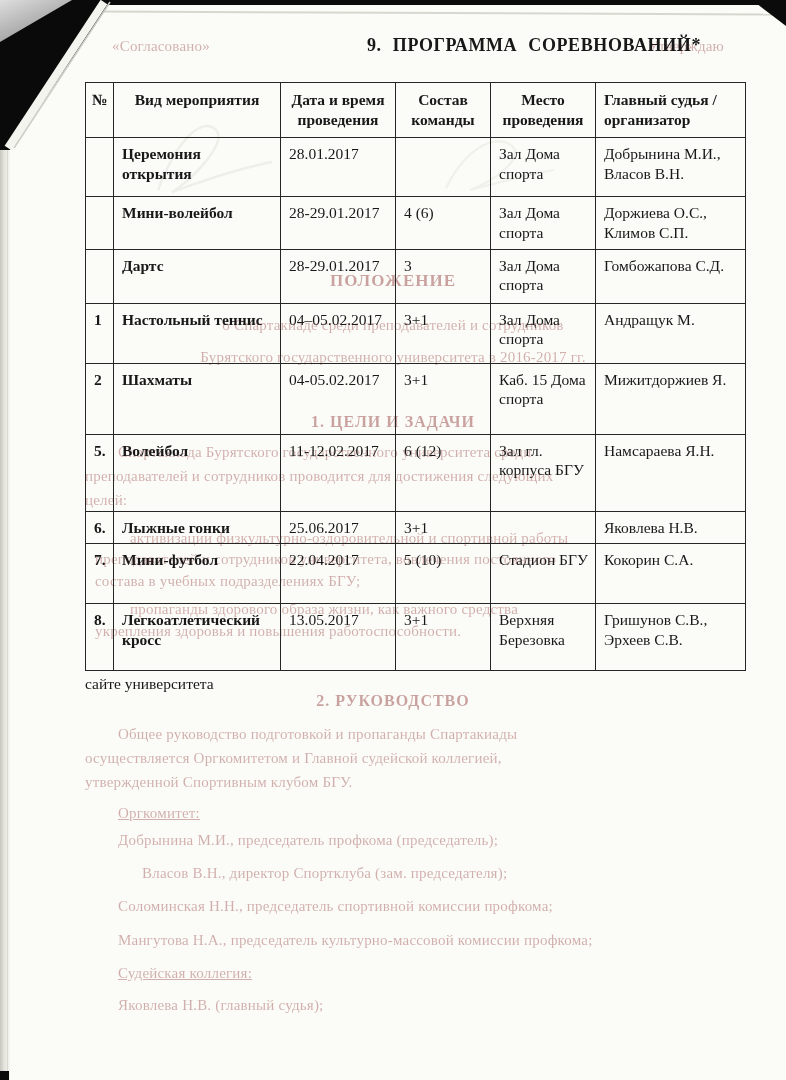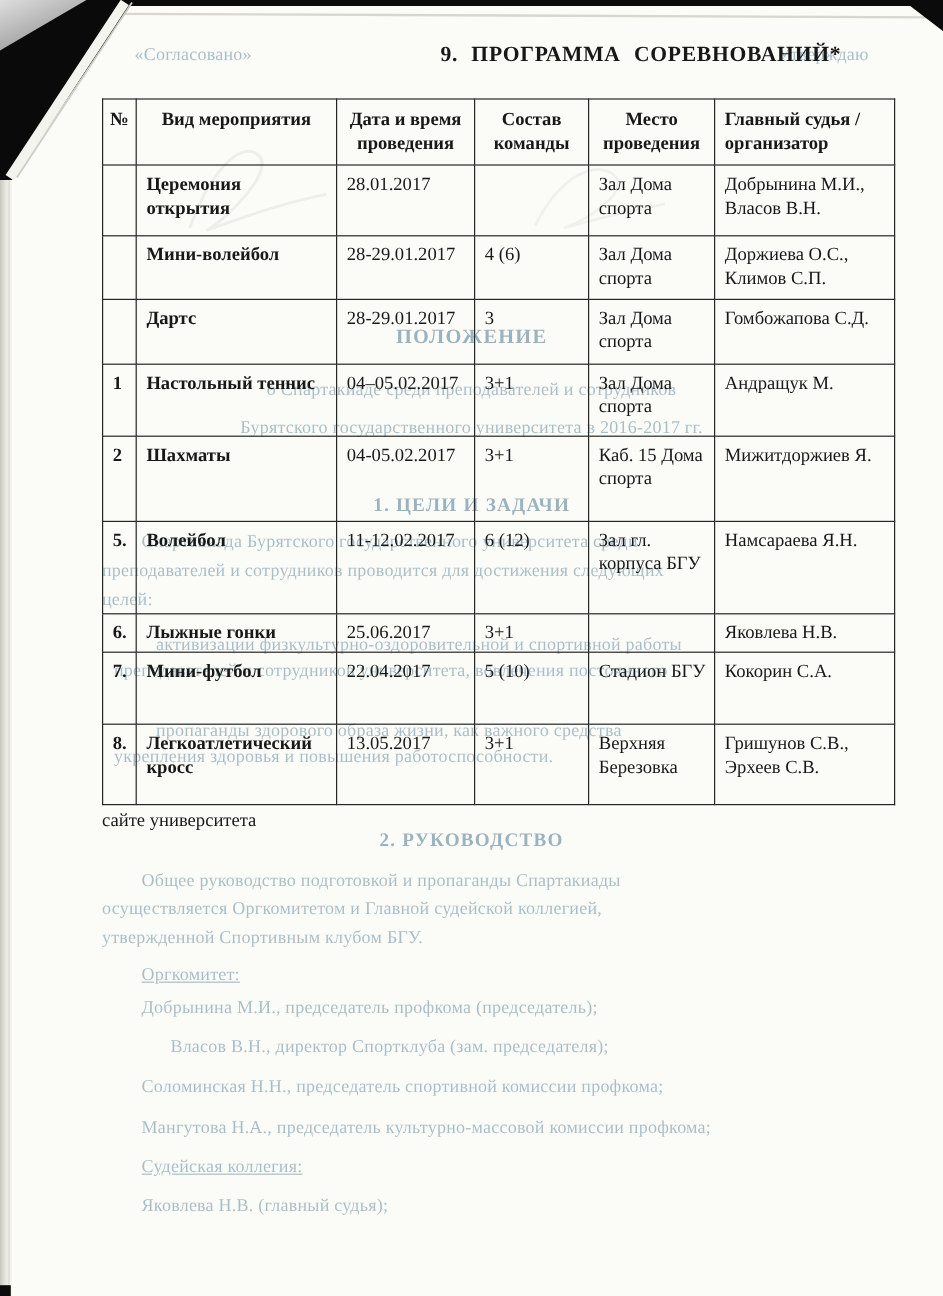--- a/index.html
+++ b/index.html
@@ -17,21 +17,21 @@
     transform:rotate(.25deg);z-index:7;}
   .corner-svg{position:absolute;left:0;top:0;z-index:9;}
   .left-strip{position:absolute;left:0;top:140px;bottom:0;width:10px;z-index:7;
     background:linear-gradient(90deg,#c6c6bf 0%,#e6e6df 45%,#f6f6f1 100%);}
   .left-strip-line{position:absolute;left:7px;top:140px;bottom:0;width:1px;background:#d9d9d1;z-index:7;}
   .bottom-left-mark{position:absolute;left:0;bottom:0;width:9px;height:9px;background:#0b0b0b;z-index:9;}
 
   
   #bleed{position:absolute;inset:0;z-index:1;pointer-events:none;}
   .bleed-line{
-    position:absolute;white-space:nowrap;color:#0c4a6e;opacity:.34;
+    position:absolute;white-space:nowrap;color:#7f1d1d;opacity:.34;
     filter:blur(.45px);letter-spacing:.2px;
   }
   .bleed-line.center{left:0;width:786px;text-align:center;}
   .bleed-line.bold{font-weight:bold;opacity:.4;letter-spacing:1px;}
   .bleed-line.underline{text-decoration:underline;}
   .bleed-squiggle{position:absolute;opacity:.5;}
 
   
   .doc-title{
     position:absolute;left:0;top:35px;width:701px;text-align:right;
@@ -74,20 +74,21 @@
       <span class="bleed-line" style="top: 38px; left: 648px; font-size: 15px;">Утверждаю</span>
       <span class="bleed-line center bold" style="top: 271px; font-size: 17px;">ПОЛОЖЕНИЕ</span>
       <span class="bleed-line center" style="top: 317px; font-size: 15px;">о Спартакиаде среди преподавателей и сотрудников</span>
       <span class="bleed-line center" style="top: 349px; font-size: 15px;">Бурятского государственного университета в 2016-2017 гг.</span>
       <span class="bleed-line center bold" style="top: 413px; font-size: 16px;">1. ЦЕЛИ И ЗАДАЧИ</span>
       <span class="bleed-line" style="top: 444px; left: 118px; font-size: 15px;">Спартакиада Бурятского государственного университета среди</span>
       <span class="bleed-line" style="top: 468px; left: 85px; font-size: 15px;">преподавателей и сотрудников проводится для достижения следующих</span>
       <span class="bleed-line" style="top: 492px; left: 85px; font-size: 15px;">целей:</span>
       <span class="bleed-line" style="top: 530px; left: 130px; font-size: 15px;">активизации физкультурно-оздоровительной и спортивной работы</span>
       <span class="bleed-line" style="top: 551px; left: 95px; font-size: 15px;">преподавателей и сотрудников университета, вовлечения постоянного</span>
+      <span class="bleed-line" style="top: 573px; left: 95px; font-size: 15px;">состава в учебных подразделениях БГУ;</span>
       <span class="bleed-line" style="top: 601px; left: 130px; font-size: 15px;">пропаганды здорового образа жизни, как важного средства</span>
       <span class="bleed-line" style="top: 623px; left: 95px; font-size: 15px;">укрепления здоровья и повышения работоспособности.</span>
       <span class="bleed-line center bold" style="top: 692px; font-size: 16px;">2. РУКОВОДСТВО</span>
       <span class="bleed-line" style="top: 726px; left: 118px; font-size: 15px;">Общее руководство подготовкой и пропаганды Спартакиады</span>
       <span class="bleed-line" style="top: 750px; left: 85px; font-size: 15px;">осуществляется Оргкомитетом и Главной судейской коллегией,</span>
       <span class="bleed-line" style="top: 774px; left: 85px; font-size: 15px; text-align: center;">утвержденной Спортивным клубом БГУ.</span>
       <span class="bleed-line underline" style="top: 805px; left: 118px; font-size: 15px;">Оргкомитет:</span>
       <span class="bleed-line" style="top: 832px; left: 118px; font-size: 15px;">Добрынина М.И., председатель профкома (председатель);</span>
       <span class="bleed-line" style="top: 865px; left: 118px; font-size: 15px; margin-left: 24px;">Власов В.Н., директор Спортклуба (зам. председателя);</span>
       <span class="bleed-line" style="top: 898px; left: 118px; font-size: 15px;">Соломинская Н.Н., председатель спортивной комиссии профкома;</span>

